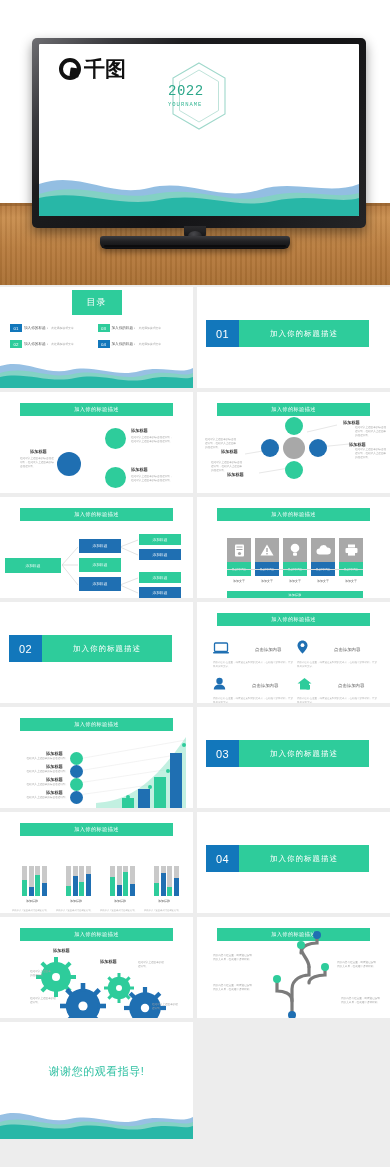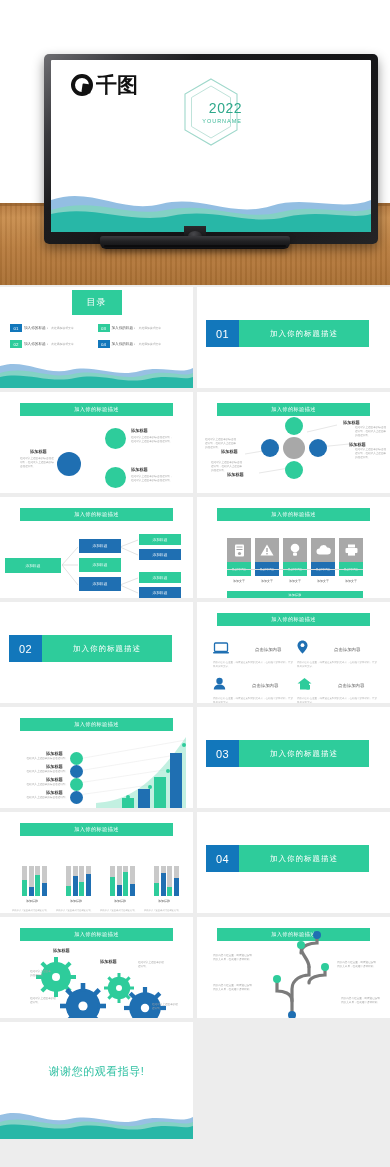--- a/index.html
+++ b/index.html
@@ -15,43 +15,42 @@
   .hero { position:relative; width:390px; height:285px; background:#ffffff; overflow:hidden; }
   .desk {
     position:absolute; left:0; top:203px; width:390px; height:82px;
     background:
       repeating-linear-gradient(90deg, rgba(0,0,0,.05) 0 2px, rgba(255,255,255,.04) 2px 5px),
       linear-gradient(180deg,#b5793f 0%,#c98e4e 18%,#b87c3e 55%,#a96f33 100%);
   }
   .desk-edge { position:absolute; left:0; top:203px; width:390px; height:3px; background:#8a5a28; opacity:.55; }
   .tv { position:absolute; left:28px; top:38px; width:334px; height:200px; }
   .tv-bezel {
-    position:absolute; left:16px; top:0; width:334px; height:190px; border-radius:5px;
+    position:absolute; left:4px; top:0; width:334px; height:190px; border-radius:5px;
     background:linear-gradient(135deg,#6e6e72 0%,#3a3a3e 16%,#1c1c1e 30%,#141416 60%,#242426 100%);
     padding:6px 7px 12px 7px;
     box-shadow:0 5px 12px rgba(0,0,0,.42);
-    margin-top:16px;
   }
   .tv-screen { position:relative; width:100%; height:100%; background:#fff; overflow:hidden; border-radius:1px; }
   .tv-stand-neck { position:absolute; left:50%; top:188px; width:22px; height:12px; margin-left:-11px;
     background:linear-gradient(180deg,#2a2a2c,#161618); border-radius:0 0 4px 4px;}
   .tv-stand-knob { position:absolute; left:50%; top:193px; width:14px; height:11px; margin-left:-7px;
     background:radial-gradient(circle at 40% 30%,#4a4a4e,#1a1a1c); border-radius:50%; }
   .tv-stand-base { position:absolute; left:50%; top:198px; width:190px; height:13px; margin-left:-95px;
     background:linear-gradient(180deg,#3b3b3f 0%,#222224 40%,#0e0e10 100%);
     border-radius:3px 3px 6px 6px; box-shadow:0 3px 6px rgba(0,0,0,.4);}
   .tv-stand-base:after{content:"";position:absolute;left:4px;right:4px;top:9px;height:2px;background:#000;opacity:.45;border-radius:2px;}
 
   .hero-logo { position:absolute; left:20px; top:14px; display:flex; align-items:center; gap:3px; }
   .logo-mark { width:22px; height:22px; border-radius:50%; border:4px solid #111; position:relative; }
   .logo-mark:after{ content:""; position:absolute; right:-2px; bottom:-1px; width:9px; height:9px; background:#111; border-radius:1px; transform:rotate(8deg);}
   .logo-text { font-size:21px; font-weight:bold; color:#111; letter-spacing:0px; line-height:22px; }
 
   .badge { position:absolute; left:50%; top:16px; margin-left:-31px; width:62px; height:72px;
-    display:flex; flex-direction:column; align-items:flex-end; justify-content:center; }
+    display:flex; flex-direction:column; align-items:flex-start; justify-content:center;font-family:Liberation Mono, monospace; }
   .badge svg{ position:absolute; left:0; top:0; }
   .badge-year { font-size:14px; color:#2ea88b; letter-spacing:.5px; position:relative; z-index:2; line-height:14px;}
   .badge-name { font-size:5.5px; color:#39b796; letter-spacing:1px; position:relative; z-index:2; margin-top:3px;}
 
   .hero-title { position:absolute; left:0; right:0; top:96px; text-align:center;
     font-size:20px; color:#2bbfa0; letter-spacing:1px; font-weight:500; }
 
   .waves { position:absolute; left:0; bottom:0; width:100%; height:48px; }
 
   

